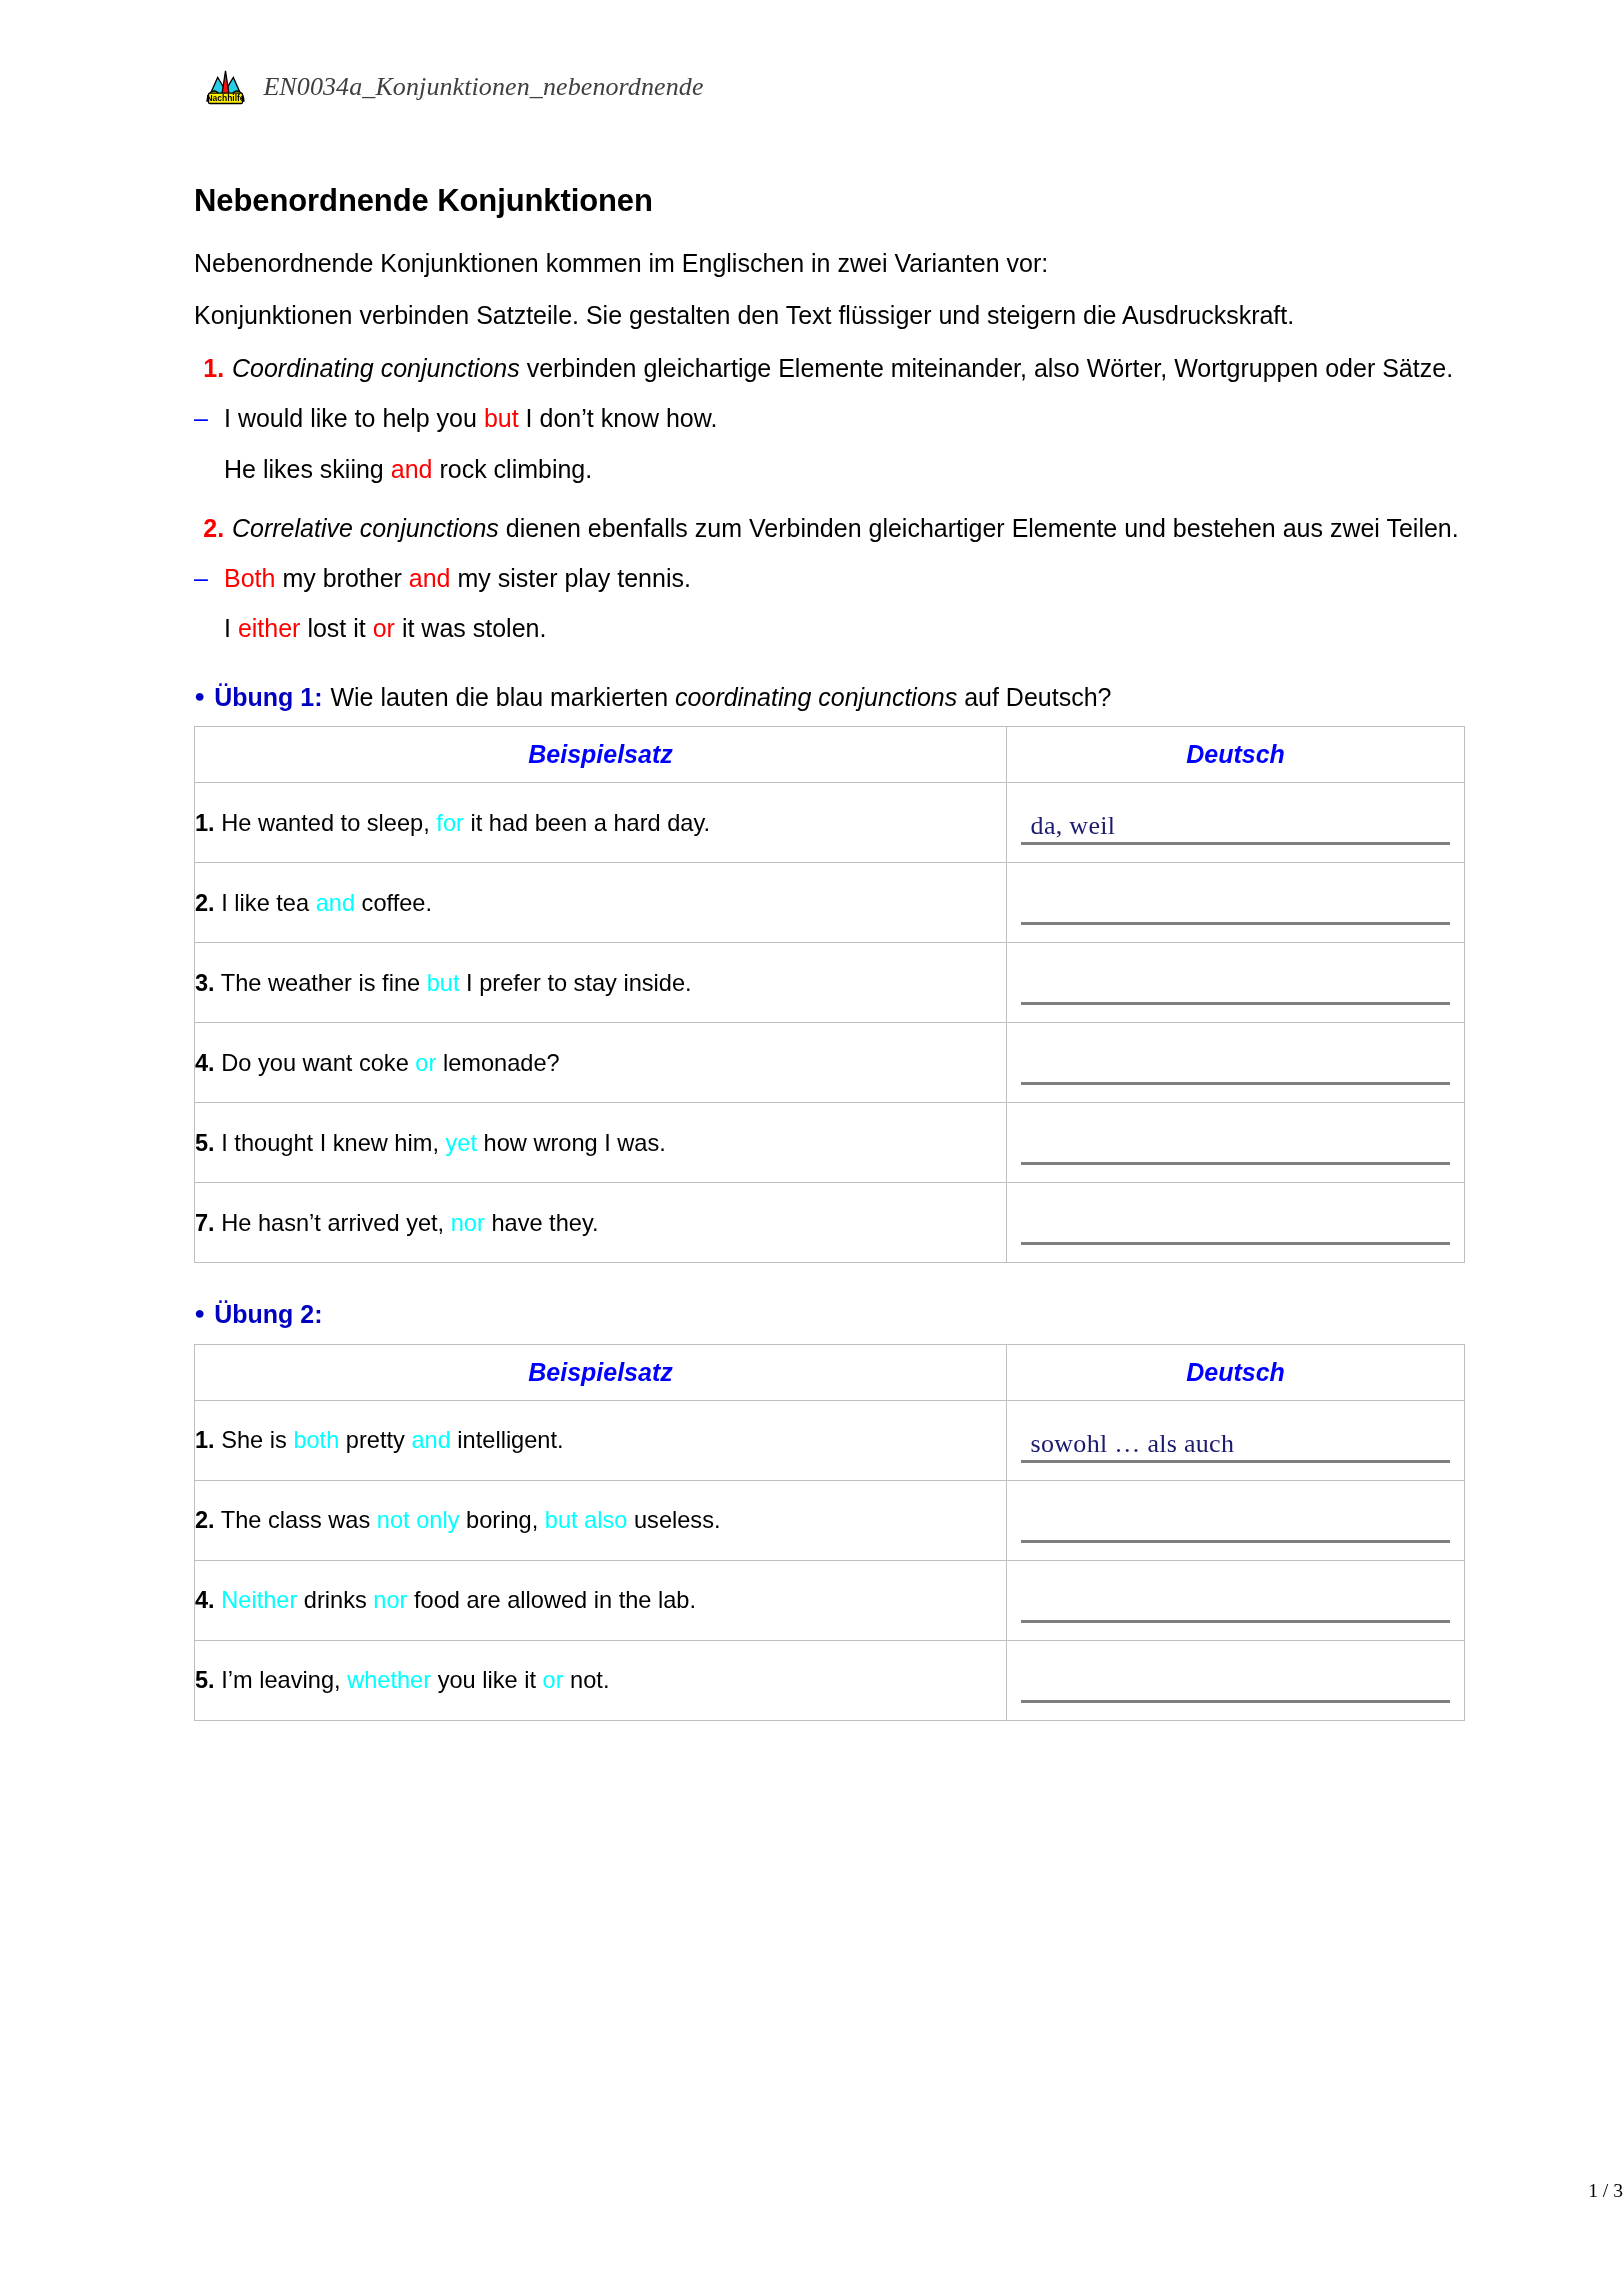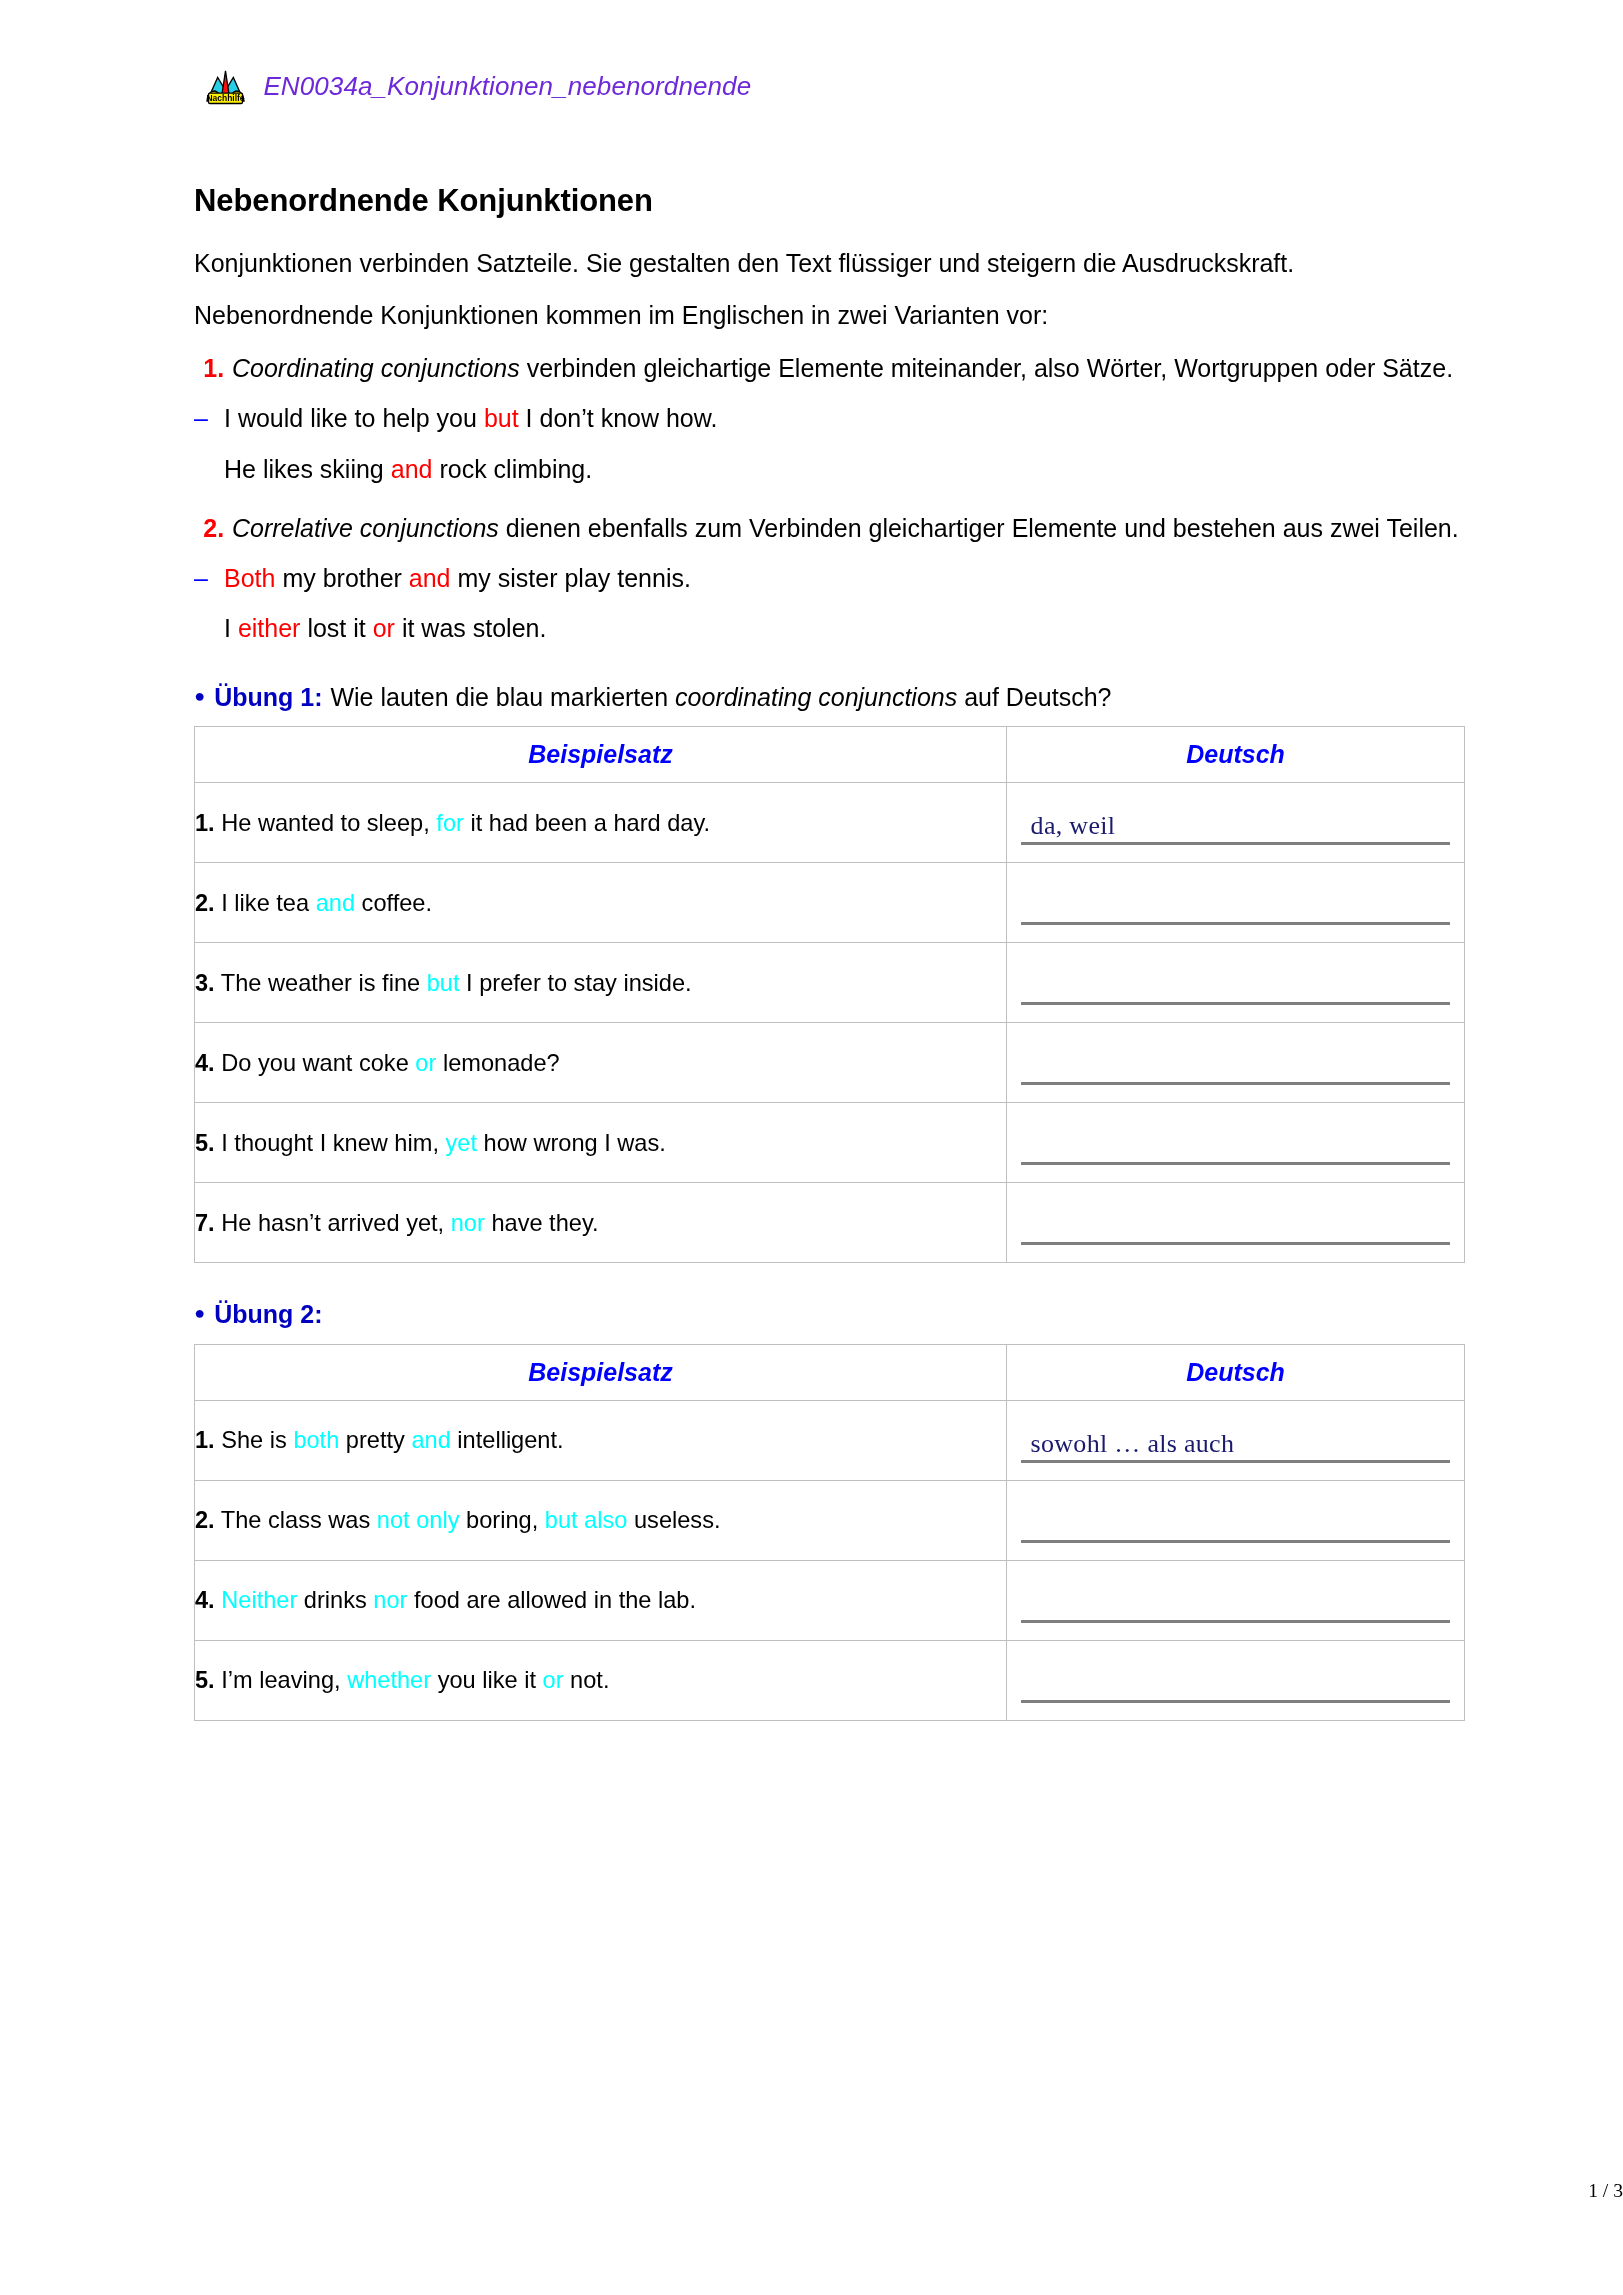--- a/index.html
+++ b/index.html
@@ -35,24 +35,24 @@
     gap: 14.4px;
   }
   .logo {
     width: 47px;
     height: 47px;
     position: relative;
     flex: 0 0 auto;
   }
   .logo svg { display: block; }
   .doc-header-title {
-    font-family: Liberation Sans, sans-serif;
+    font-family: Liberation Serif, serif;
     font-style: italic;
     font-size: 26px;
-    color: #6d28d9;
+    color: #404040;
     white-space: nowrap;
     letter-spacing: 0.1px;
   }
 
   
   .content {
     position: absolute;
     left: 194px;
     top: 183px;
     width: 1270px;
@@ -240,22 +240,22 @@
         <text x="36" y="58.5" font-family="Liberation Sans, sans-serif" font-size="13" font-weight="bold" text-anchor="middle" fill="#000000">Nachhilfe</text>
       </svg>
     </span>
     <span class="doc-header-title">EN0034a_Konjunktionen_nebenordnende</span>
   </div>
 
   <div class="content">
 
     <h1 class="title">Nebenordnende Konjunktionen</h1>
 
+    <p class="para nojust">Nebenordnende Konjunktionen kommen im Englischen in zwei Varianten vor:</p>
     <p class="para">Konjunktionen verbinden Satzteile. Sie gestalten den Text flüssiger und steigern die Ausdruckskraft.</p>
-    <p class="para nojust">Nebenordnende Konjunktionen kommen im Englischen in zwei Varianten vor:</p>
 
     <ol class="variants">
 
       <li class="variant">
         <span class="variant-num">1.</span>
         <span class="variant-text"><i>Coordinating conjunctions</i><span> verbinden gleichartige Elemente miteinander, also Wörter, Wortgruppen oder Sätze.</span></span>
       </li>
       <div class="example-group">
         <div class="example-line">
           <span class="dash">–</span>

